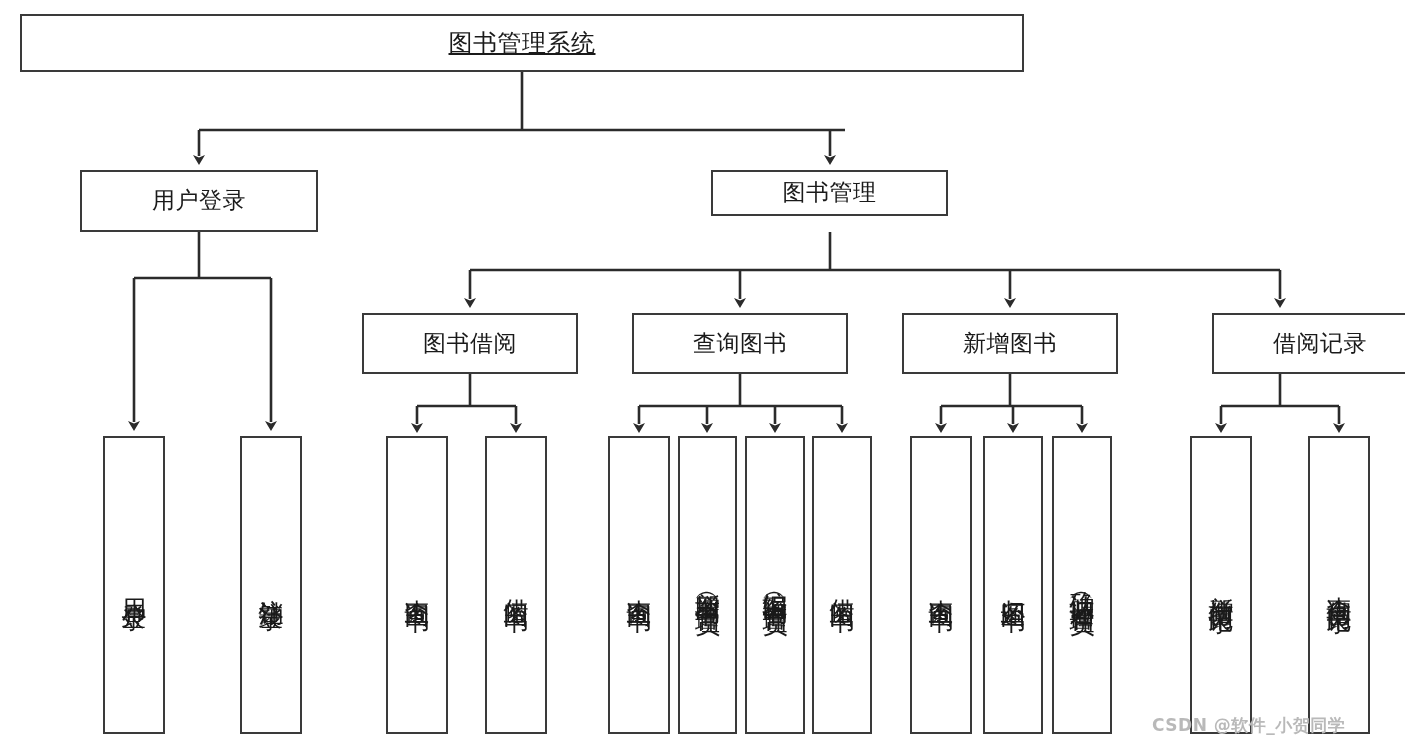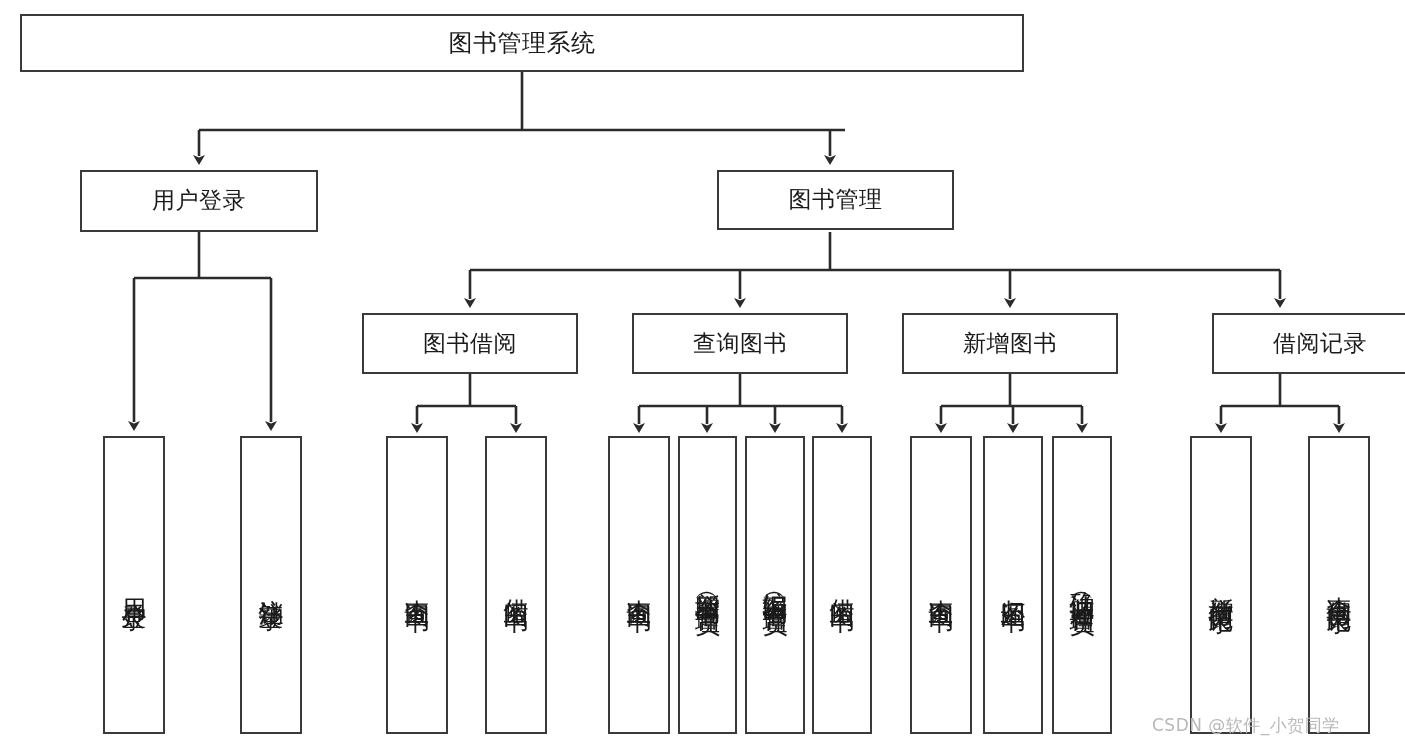--- a/index.html
+++ b/index.html
@@ -116,28 +116,28 @@
       <path d="M1013,406 L1013,424" marker-end="url(#arrow)"></path>
       <path d="M1082,406 L1082,424" marker-end="url(#arrow)"></path>
 
       <path d="M1280,374 L1280,406"></path>
       <path d="M1221,406 L1339,406"></path>
       <path d="M1221,406 L1221,424" marker-end="url(#arrow)"></path>
       <path d="M1339,406 L1339,424" marker-end="url(#arrow)"></path>
     </g>
   </svg>
 
-  <div class="node horiz" id="root-node" style="left:20px; top:14px; width:1004px; height:58px;">
+  <div class="node horiz" id="root-node" style="left:20px; top:14px; width:1004px; height:58px;text-decoration:underline;">
     <span class="label">图书管理系统</span>
   </div>
 
   <div class="node horiz" style="left:80px; top:170px; width:238px; height:62px;">
     <span class="label">用户登录</span>
   </div>
-  <div class="node horiz" style="left:711px; top:170px; width:237px; height:60px;margin-left:6px;">
+  <div class="node horiz" style="left:711px; top:170px; width:237px; height:46px;">
     <span class="label">图书管理</span>
   </div>
 
   <div class="node horiz" style="left:362px; top:313px; width:216px; height:61px;">
     <span class="label">图书借阅</span>
   </div>
   <div class="node horiz" style="left:632px; top:313px; width:216px; height:61px;">
     <span class="label">查询图书</span>
   </div>
   <div class="node horiz" style="left:902px; top:313px; width:216px; height:61px;">
@@ -184,15 +184,15 @@
     <span class="label">确认归还（管理员）</span>
   </div>
 
   <div class="node vert" style="left:1190px; top:436px; width:62px; height:298px;">
     <span class="label">新增借阅记录</span>
   </div>
   <div class="node vert" style="left:1308px; top:436px; width:62px; height:298px;">
     <span class="label">查询借阅记录</span>
   </div>
 
-  <div class="watermark" style="left:1152px; top:714px;">CSDN @软件_小贺同学</div>
+  <div class="watermark" style="left:1152px; top:714px;font-weight:bold;">CSDN @软件_小贺同学</div>
 
 </div>
 
 </body></html>

